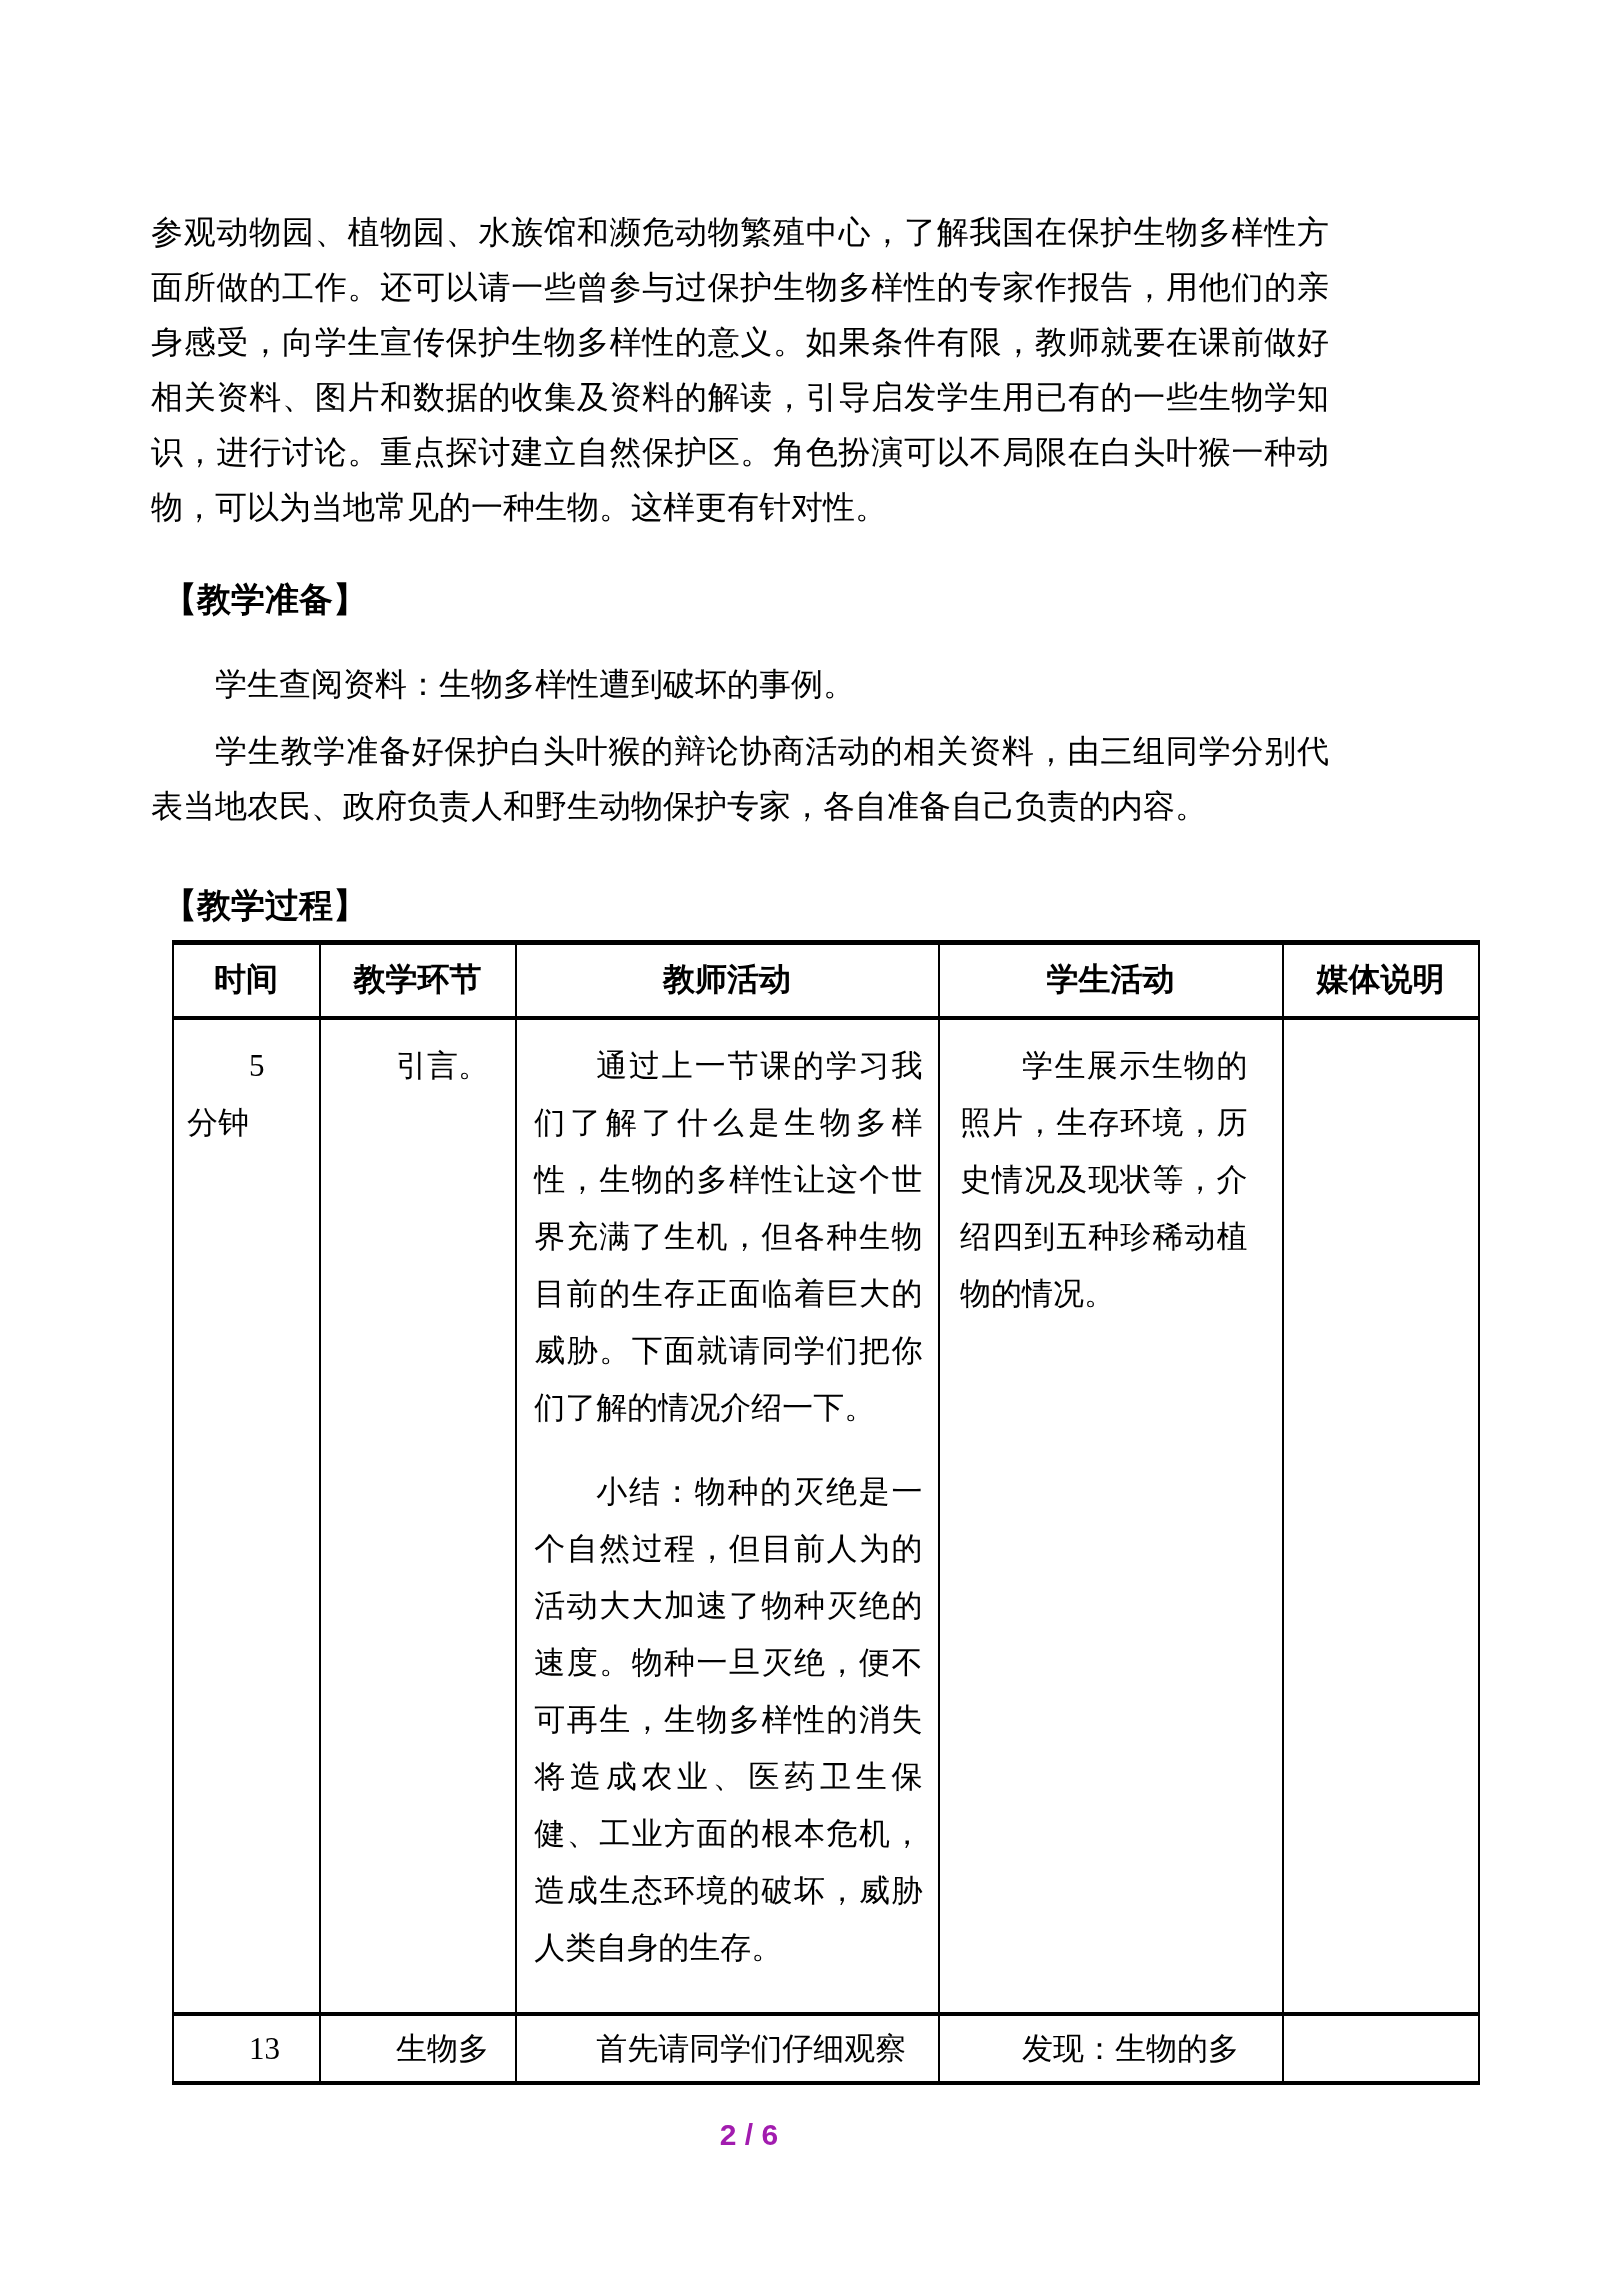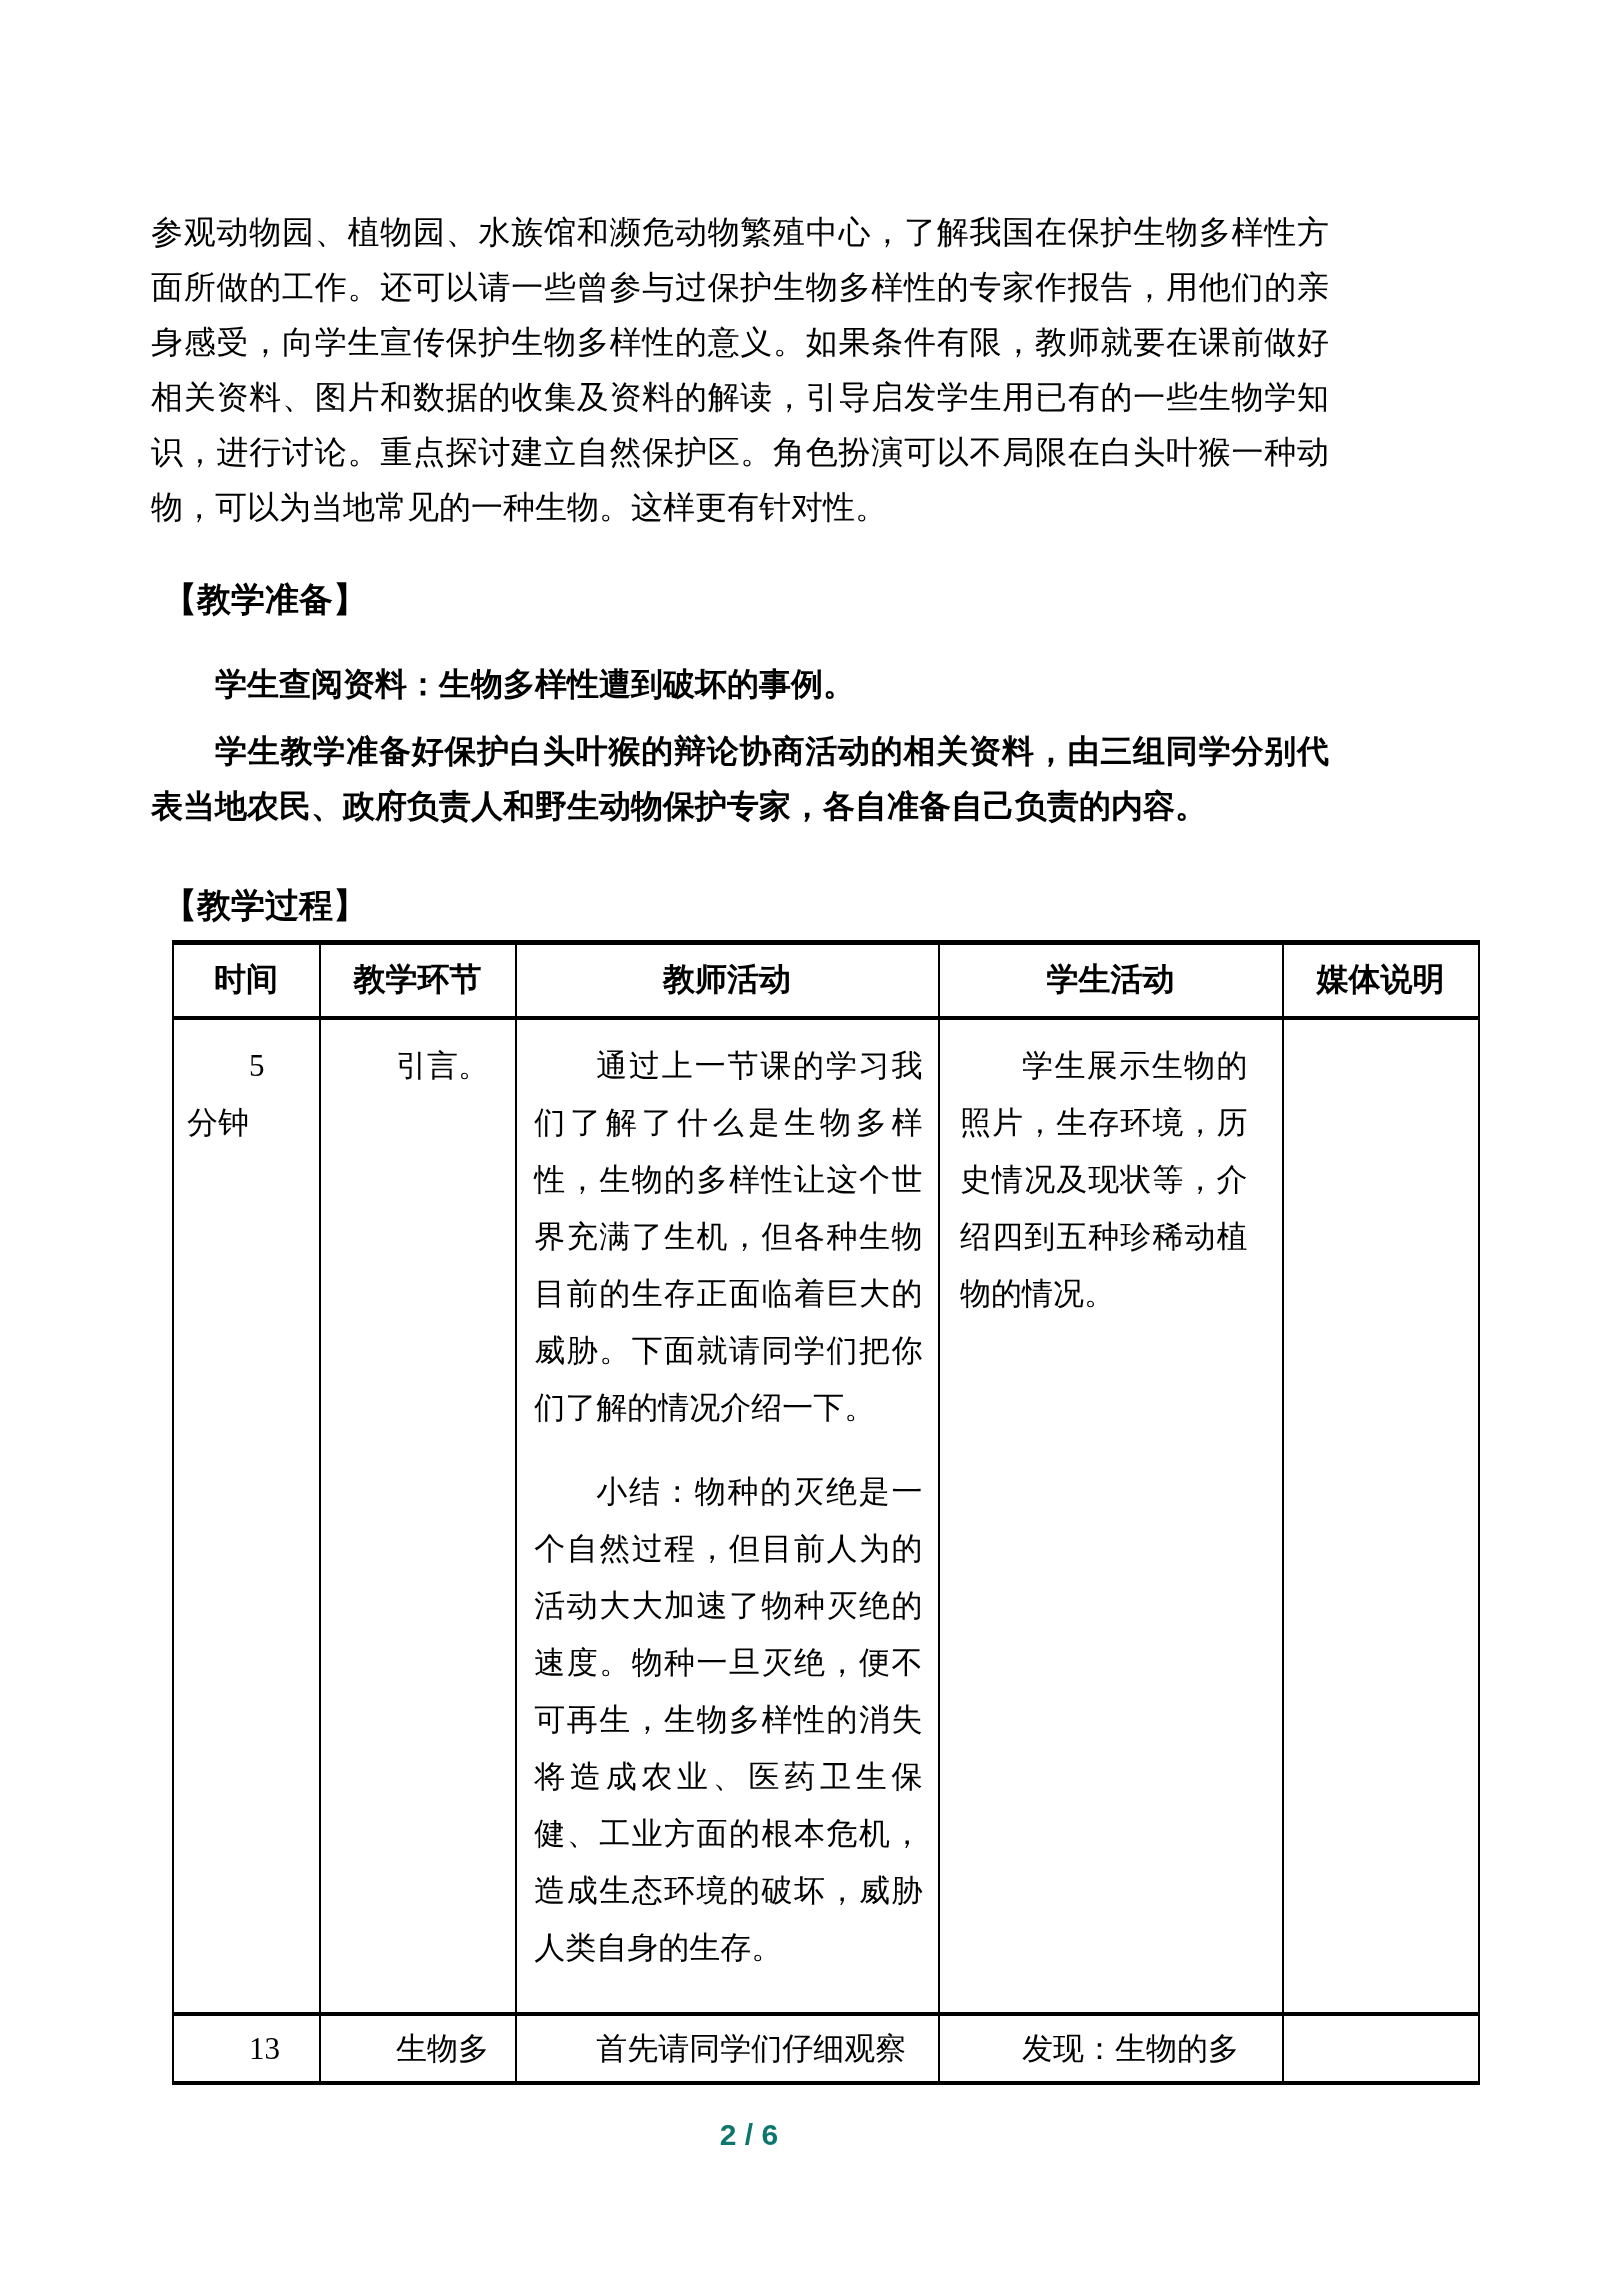--- a/index.html
+++ b/index.html
@@ -20,21 +20,21 @@
   }
   .body-text {
     font-size: 32px;
     line-height: 55px;
     text-align: justify;
     text-justify: inter-character;
     margin: 0;
     word-break: normal;
     overflow-wrap: break-word;
   }
-  .indent { text-indent: 2em; font-weight: bold; }
+  .indent { text-indent: 2em; }
   .prep-1 { margin-top: 27px; }
   .prep-2 { margin-top: 12.3px; }
   .heading {
     font-size: 34px;
     font-weight: bold;
     line-height: 60px;
     margin: 35px 0 0 12px;
   }
   .heading-process { margin-top: 42px; }
 
@@ -89,21 +89,21 @@
   .cellp.para-2 { margin-top: 27px; }
   .footer-pagenum {
     position: absolute;
     left: 0;
     right: 0;
     top: 2118px;
     text-align: center;
     font-family: "Liberation Sans", "DejaVu Sans", sans-serif;
     font-weight: bold;
     font-size: 30px;
-    color: #0f766e;
+    color: #a21caf;
   }
 </style>
 </head>
 <body>
 
 <div class="page">
 
   <p class="body-text">参观动物园、植物园、水族馆和濒危动物繁殖中心，了解我国在保护生物多样性方面所做的工作。还可以请一些曾参与过保护生物多样性的专家作报告，用他们的亲身感受，向学生宣传保护生物多样性的意义。如果条件有限，教师就要在课前做好相关资料、图片和数据的收集及资料的解读，引导启发学生用已有的一些生物学知识，进行讨论。重点探讨建立自然保护区。角色扮演可以不局限在白头叶猴一种动物，可以为当地常见的一种生物。这样更有针对性。</p>
 
   <h2 class="heading">【教学准备】</h2>

